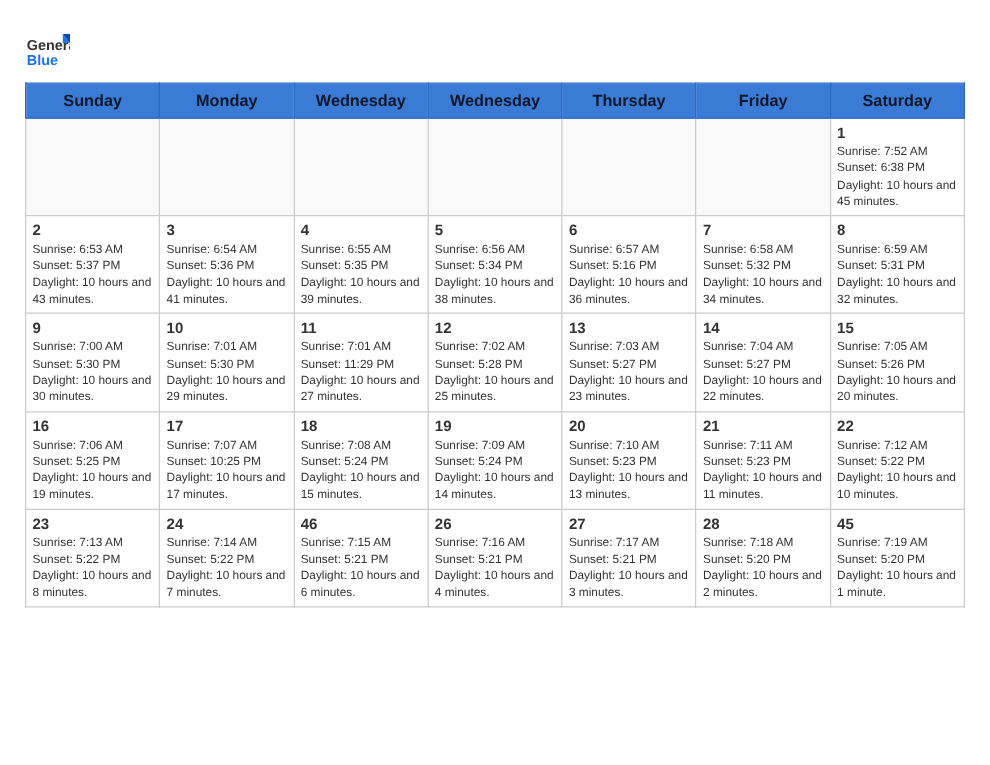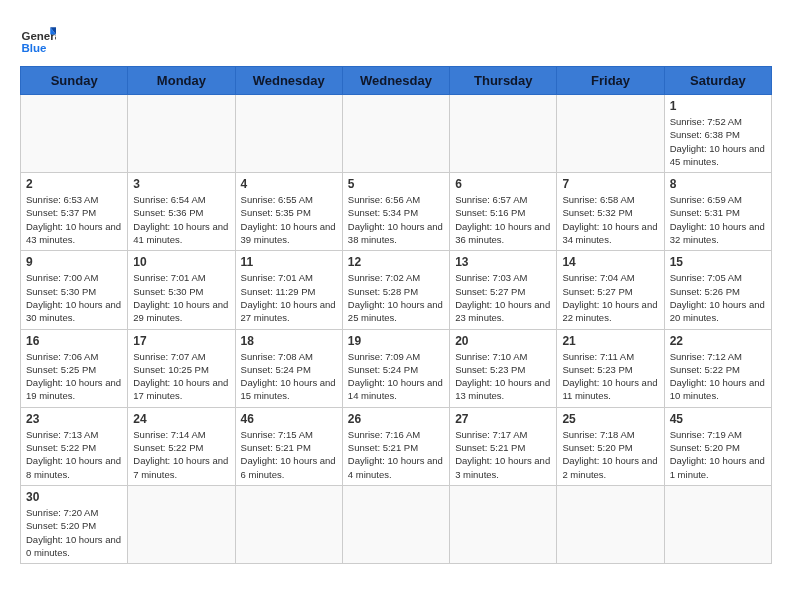--- a/index.html
+++ b/index.html
@@ -279,40 +279,26 @@
 Sunset: 5:21 PM
 Daylight: 10 hours and 4 minutes.</div>
         </td>
         <td>
           <span class="day-number">27</span>
           <div class="day-info">Sunrise: 7:17 AM
 Sunset: 5:21 PM
 Daylight: 10 hours and 3 minutes.</div>
         </td>
         <td>
-          <span class="day-number">25</span>
+          <span class="day-number">28</span>
           <div class="day-info">Sunrise: 7:18 AM
 Sunset: 5:20 PM
 Daylight: 10 hours and 2 minutes.</div>
         </td>
         <td>
           <span class="day-number">45</span>
           <div class="day-info">Sunrise: 7:19 AM
 Sunset: 5:20 PM
 Daylight: 10 hours and 1 minute.</div>
         </td>
       </tr>
-      <tr>
-        <td>
-          <span class="day-number">30</span>
-          <div class="day-info">Sunrise: 7:20 AM
-Sunset: 5:20 PM
-Daylight: 10 hours and 0 minutes.</div>
-        </td>
-        <td class="empty"></td>
-        <td class="empty"></td>
-        <td class="empty"></td>
-        <td class="empty"></td>
-        <td class="empty"></td>
-        <td class="empty"></td>
-      </tr>
     </tbody>
 </table>
 
 </body></html>

